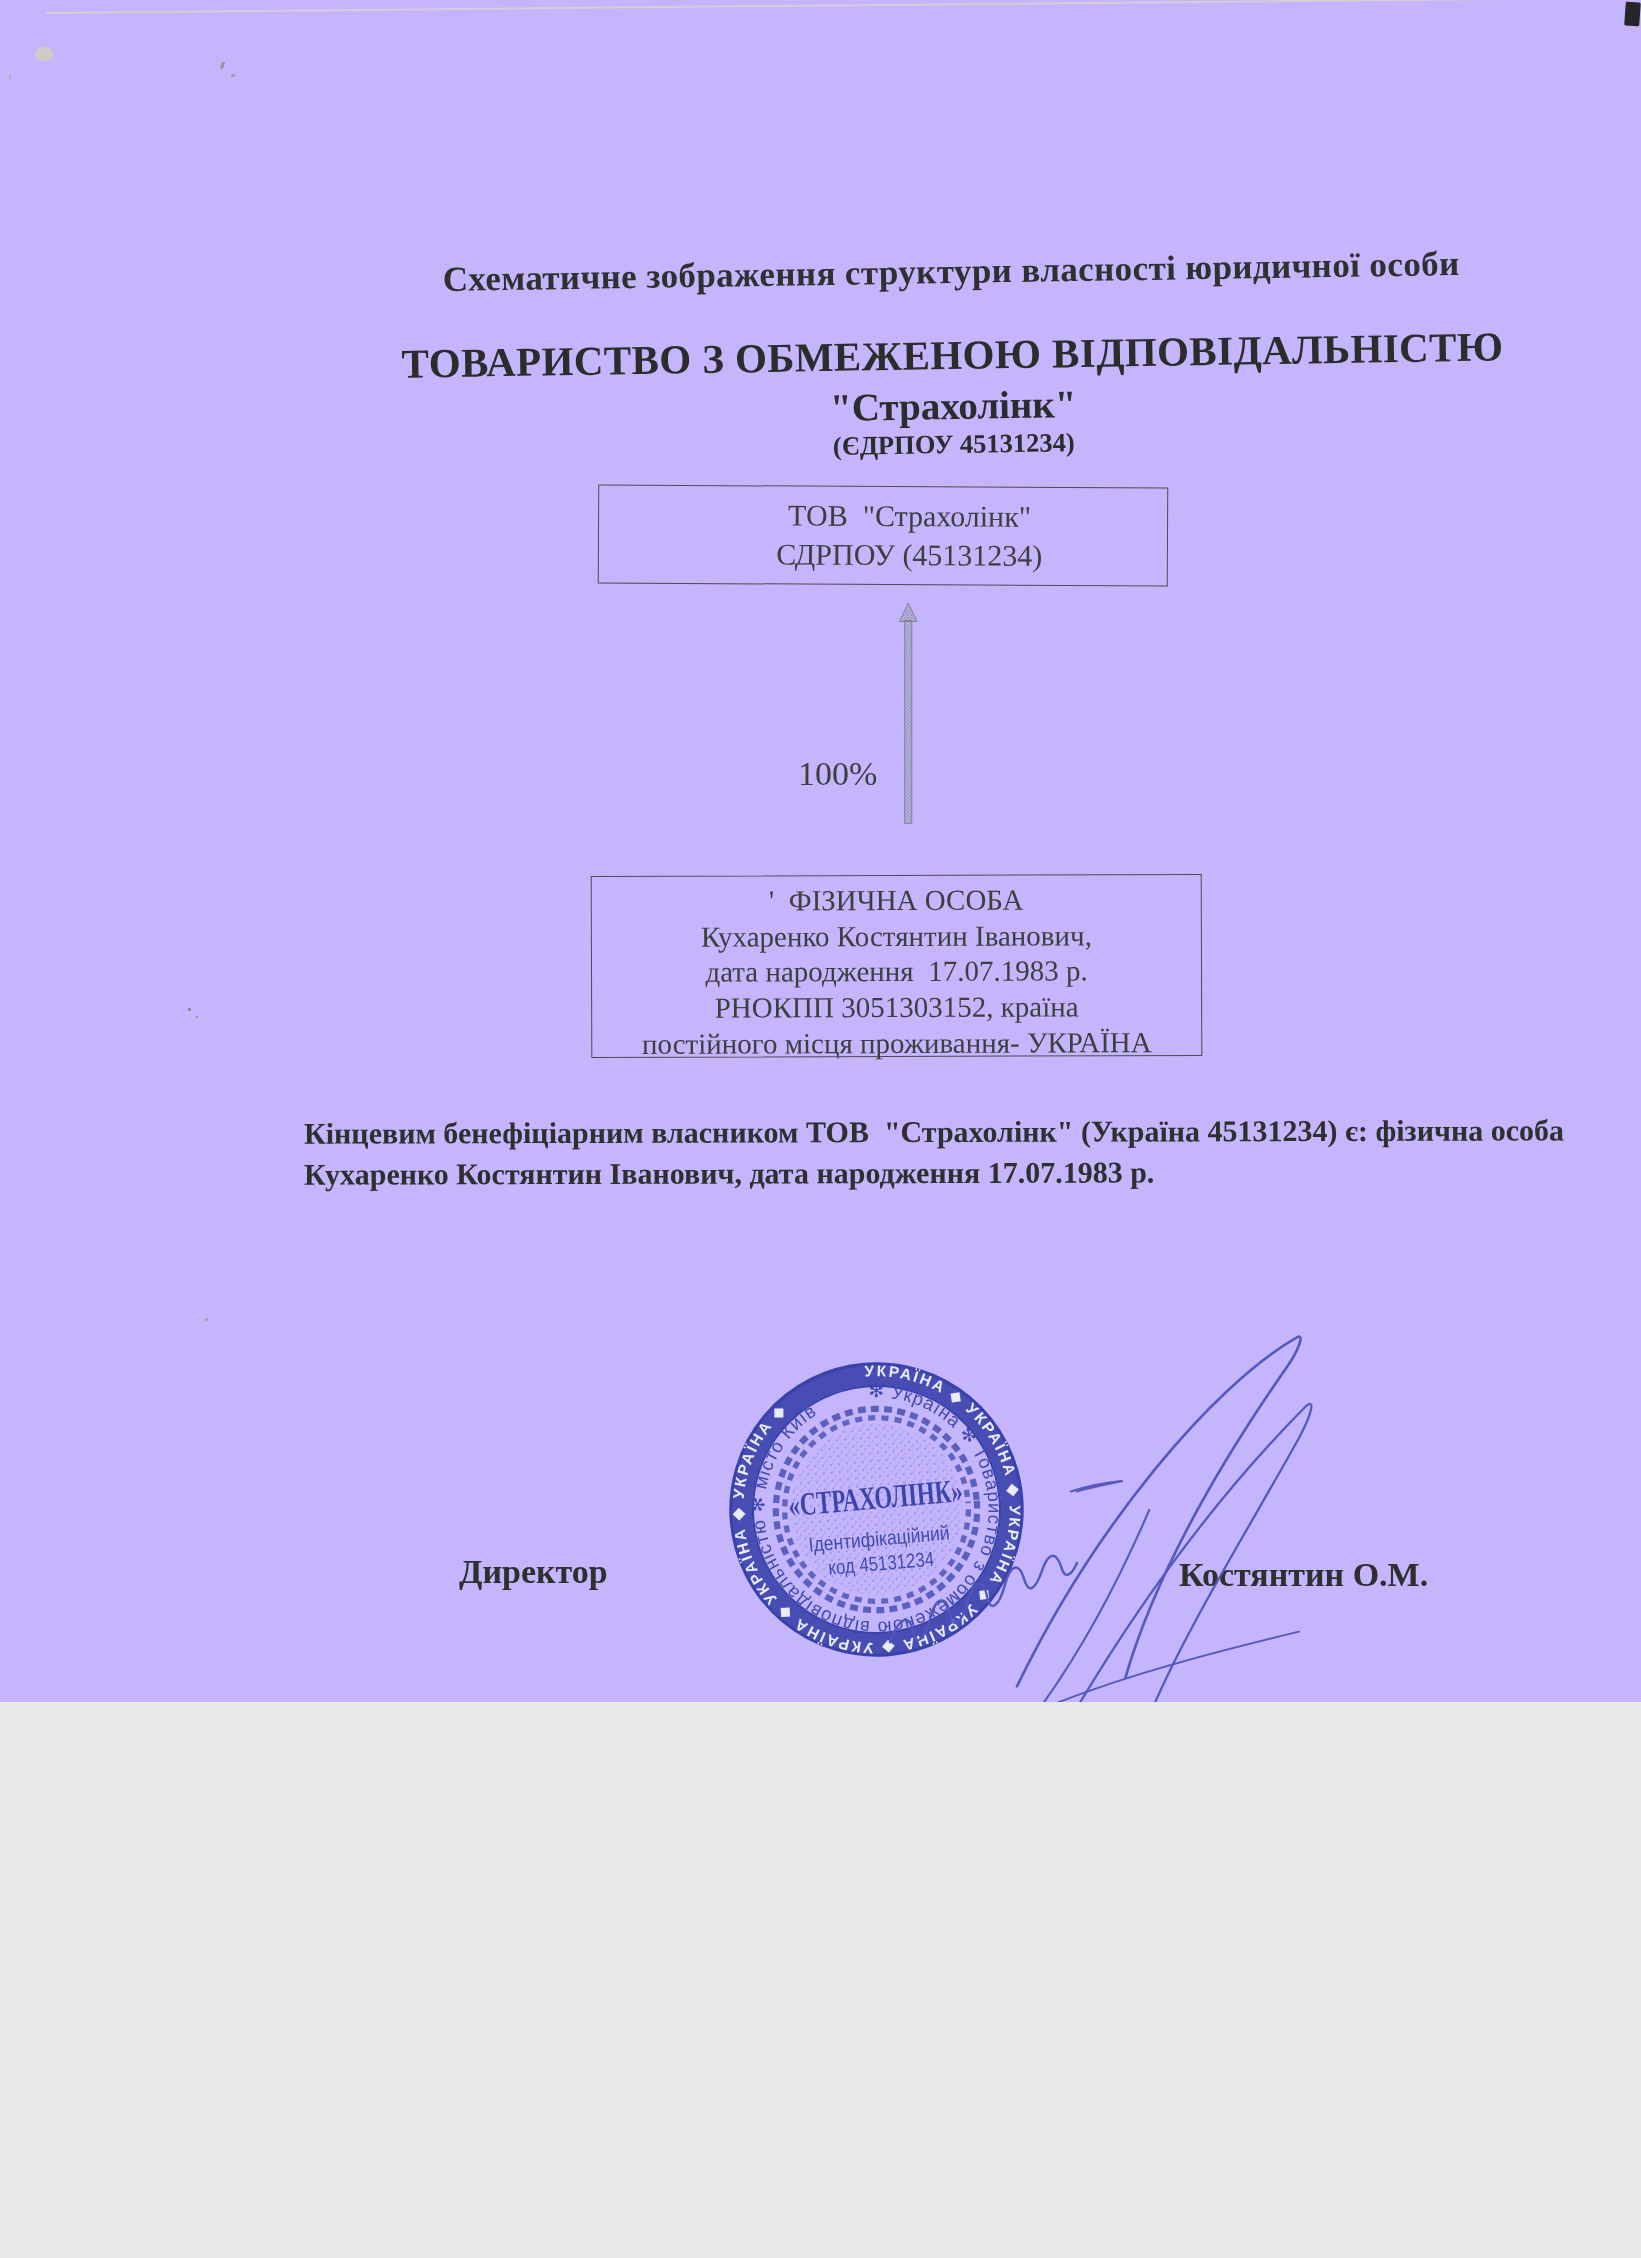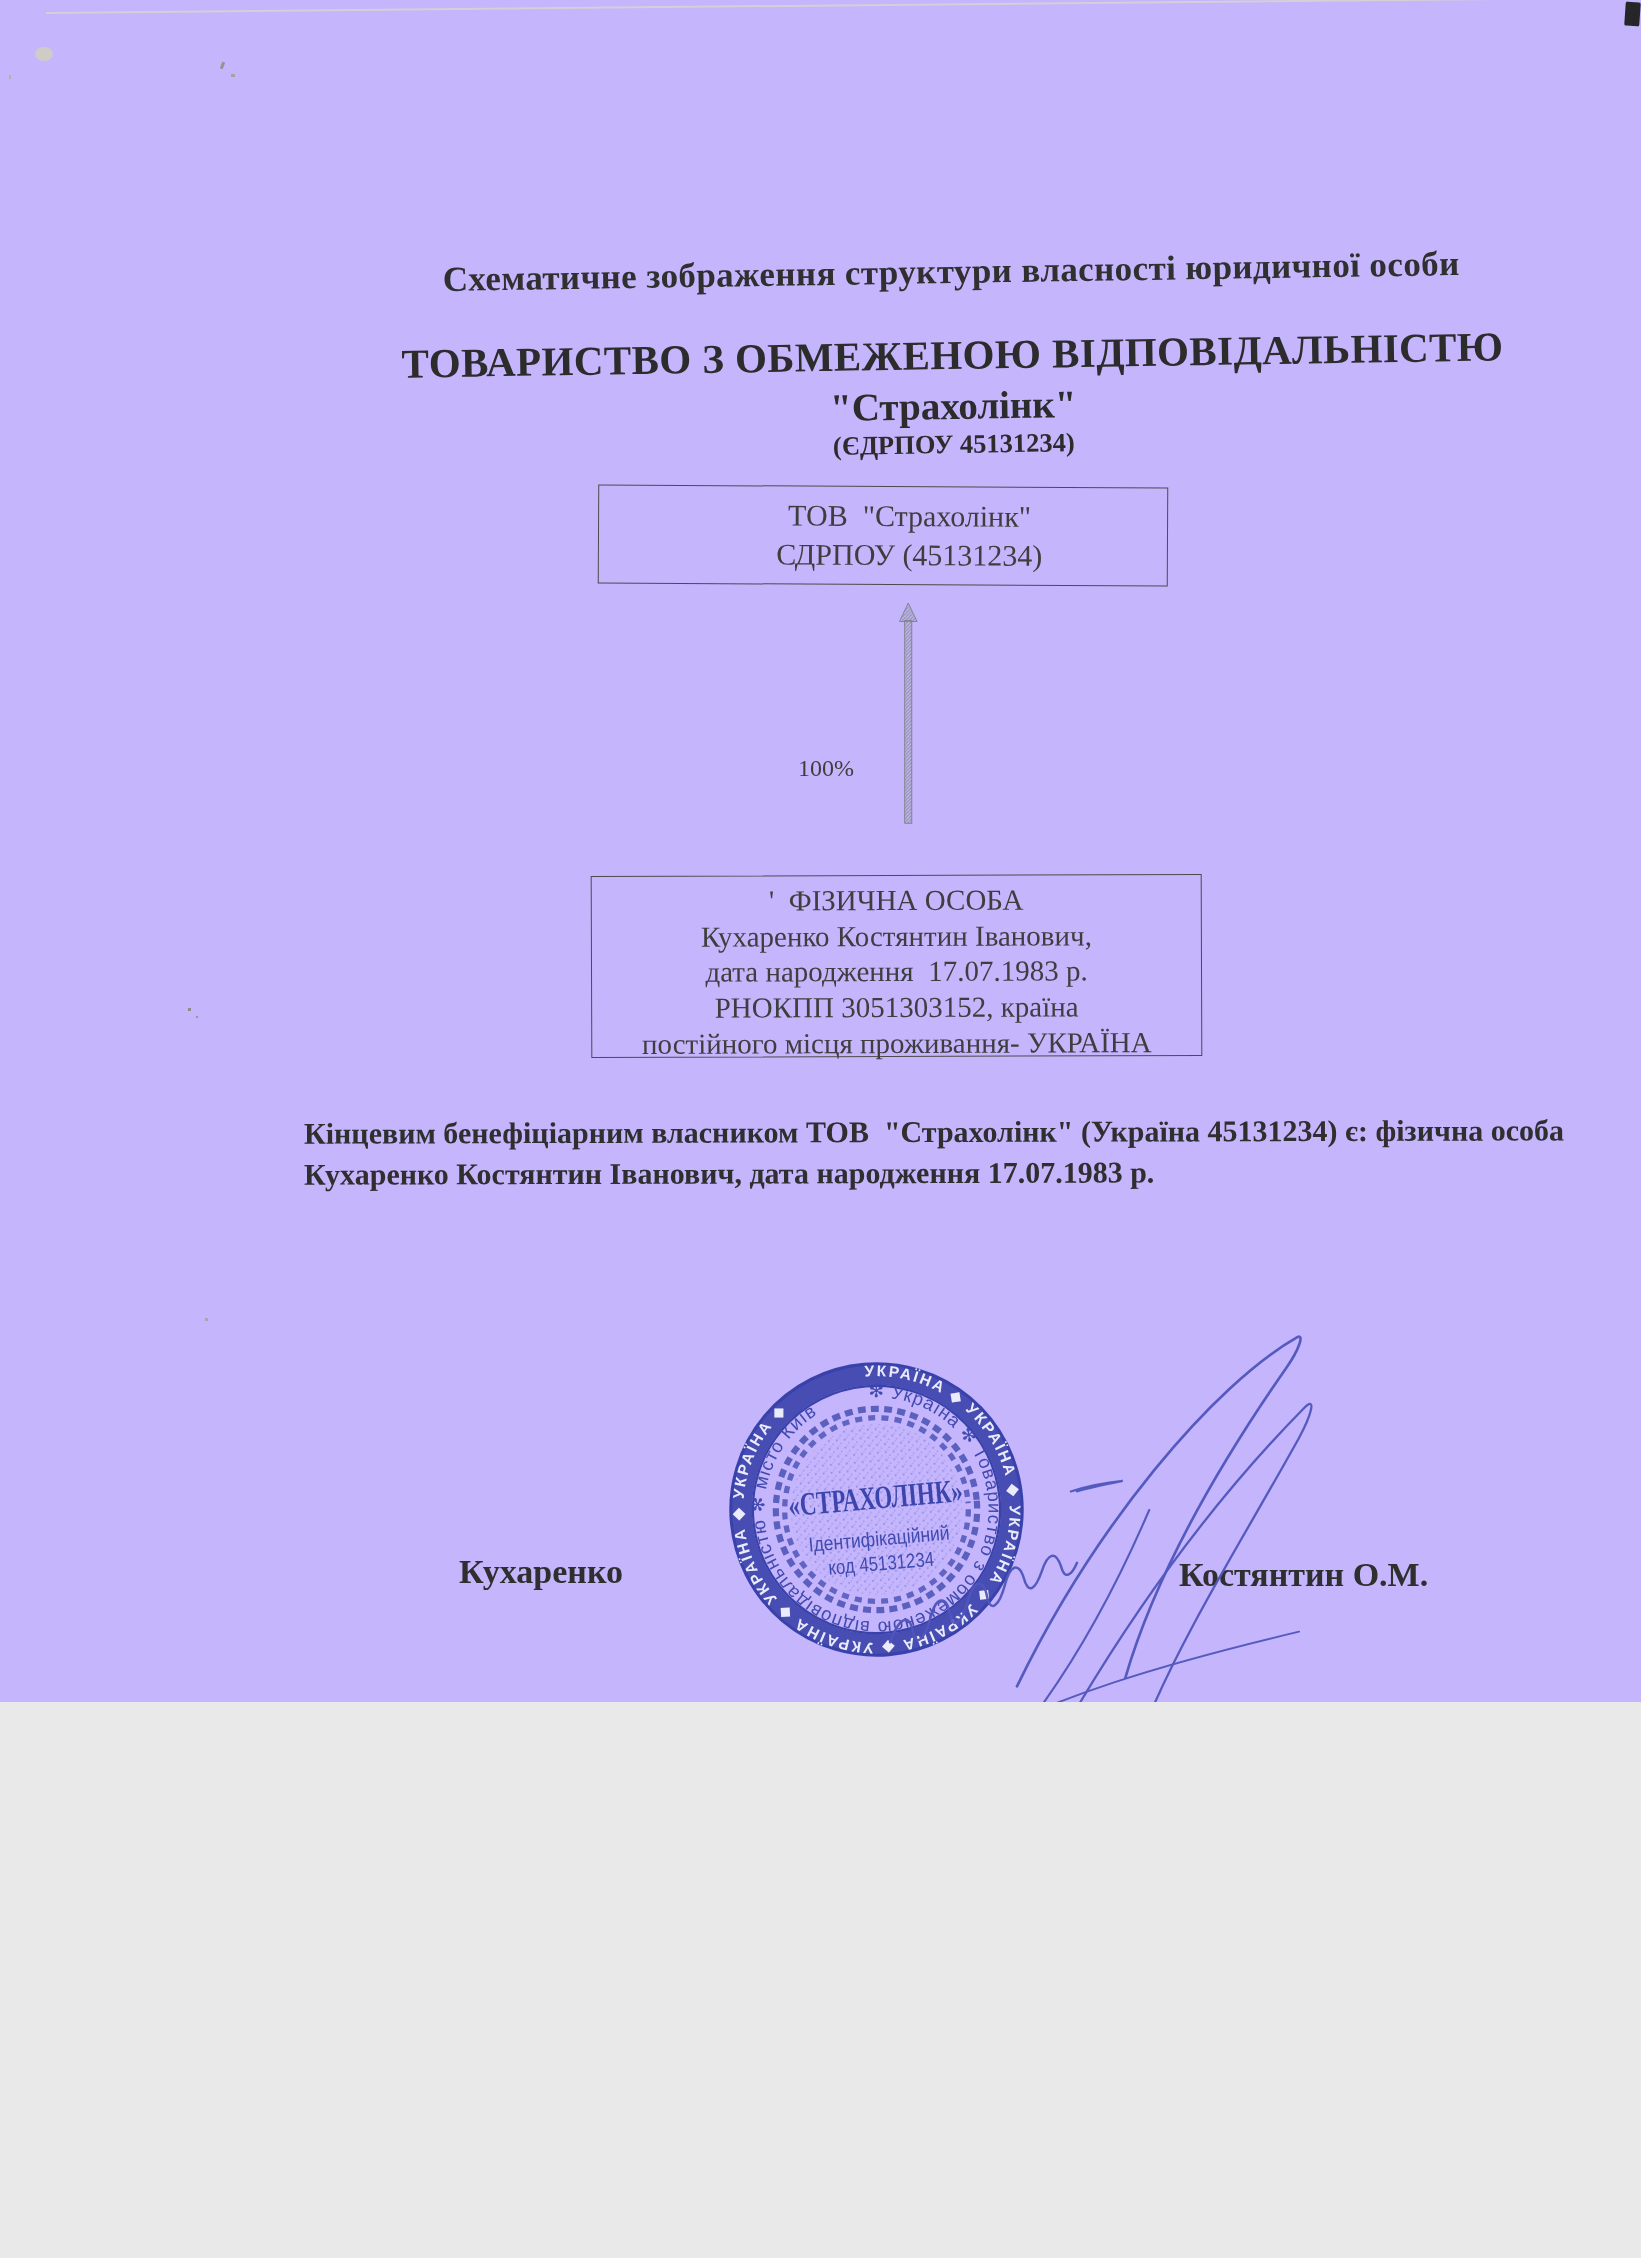--- a/index.html
+++ b/index.html
@@ -19,21 +19,21 @@
   .doc-title{font-size:35px;font-weight:bold;color:#303030;letter-spacing:0.4px;}
   .company-heading{margin-top:39px;font-size:41px;font-weight:bold;color:#2c2c2c;letter-spacing:0.4px;}
   .company-name{margin-top:3.5px;font-size:39px;font-weight:bold;color:#2c2c2c;}
   .company-code{margin-top:1.8px;font-size:26.5px;font-weight:bold;color:#2c2c2c;}
   
   .node-box{border:1.8px solid #4c4c4c;background:transparent;}
   .company-box{left:598px;top:486px;width:568px;height:97px;transform:rotate(0.3deg);}
   .company-box .inner{padding:8.8px 0 0 53px;text-align:center;font-size:30px;line-height:1.3;color:#3e3e3e;}
   .person-box{left:591px;top:875px;width:609px;height:180px;transform:rotate(-0.2deg);}
   .person-box .inner{padding:7px 5.3px 0 5.3px;text-align:center;font-size:29px;line-height:1.23;color:#3e3e3e;}
-  .share-label{left:798px;top:755px;font-size:24px;color:#3e3e3e;}
+  .share-label{left:798px;top:755px;font-size:34px;color:#3e3e3e;}
   
   .beneficiary{left:304px;top:1112px;width:1286px;font-size:30px;font-weight:bold;line-height:1.36;color:#2f2f2f;transform:rotate(-0.15deg);}
   .other-control{left:309px;top:1210px;font-size:32px;font-weight:400;letter-spacing:0.3px;color:#4a4a4a;}
   
   .director{left:459px;top:1553px;font-size:34px;font-weight:bold;color:#2f2f2f;}
   .signer{left:1179px;top:1556px;font-size:34px;font-weight:bold;color:#2f2f2f;}
   .stamp-svg{left:722px;top:1355px;z-index:5;transform:rotate(-5deg);}
   .sig-svg{left:865px;top:1279px;z-index:6;}
   .arrow-svg{left:895px;top:603px;}
 </style>
@@ -84,21 +84,21 @@
       <div class="prewrap">'  ФІЗИЧНА ОСОБА</div>
       <div class="prewrap">Кухаренко Костянтин Іванович,</div>
       <div class="prewrap">дата народження  17.07.1983 р.</div>
       <div class="prewrap">РНОКПП 3051303152, країна</div>
       <div class="prewrap">постійного місця проживання- УКРАЇНА</div>
     </div>
   </div>
 
   <div class="abs beneficiary prewrap">Кінцевим бенефіціарним власником ТОВ  "Страхолінк" (Україна 45131234) є: фізична особа Кухаренко Костянтин Іванович, дата народження 17.07.1983 р.</div>
 
-  <div class="abs director">Кухаренко</div>
+  <div class="abs director">Директор</div>
   <div class="abs signer">Костянтин О.М.</div>
 
   <svg class="abs stamp-svg" width="309" height="309" viewBox="0 0 350 350">
     <defs>
       <pattern id="dots" width="9" height="9" patternUnits="userSpaceOnUse">
         <circle cx="2" cy="3" r="1.1" fill="#4550b4" opacity="0.45"></circle>
         <circle cx="6.5" cy="7" r="0.9" fill="#4550b4" opacity="0.4"></circle>
         <circle cx="4.5" cy="0.8" r="0.7" fill="#4550b4" opacity="0.35"></circle>
       </pattern>
       <path id="bandPath" d="M 175 24 A 151 151 0 1 1 174.9 24"></path>

